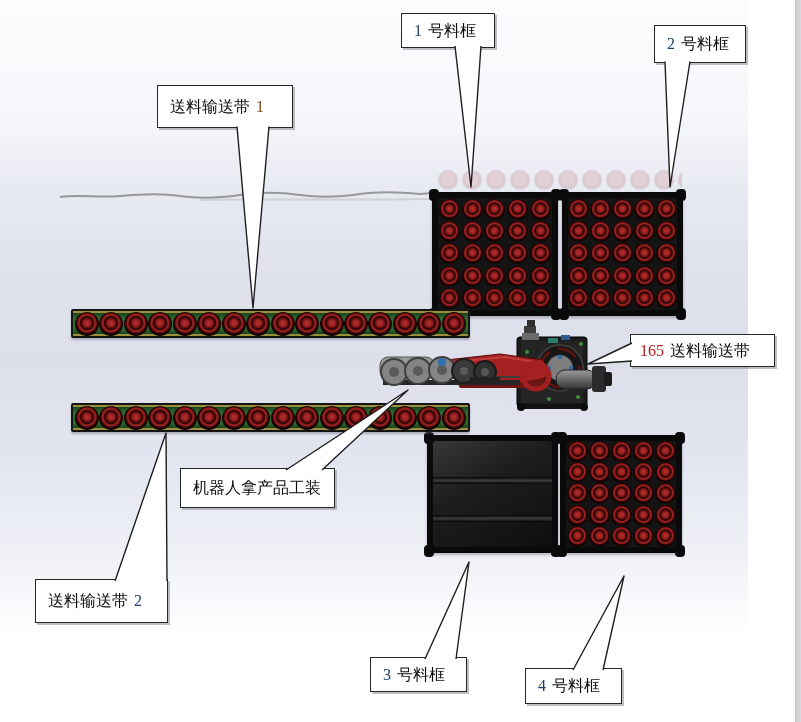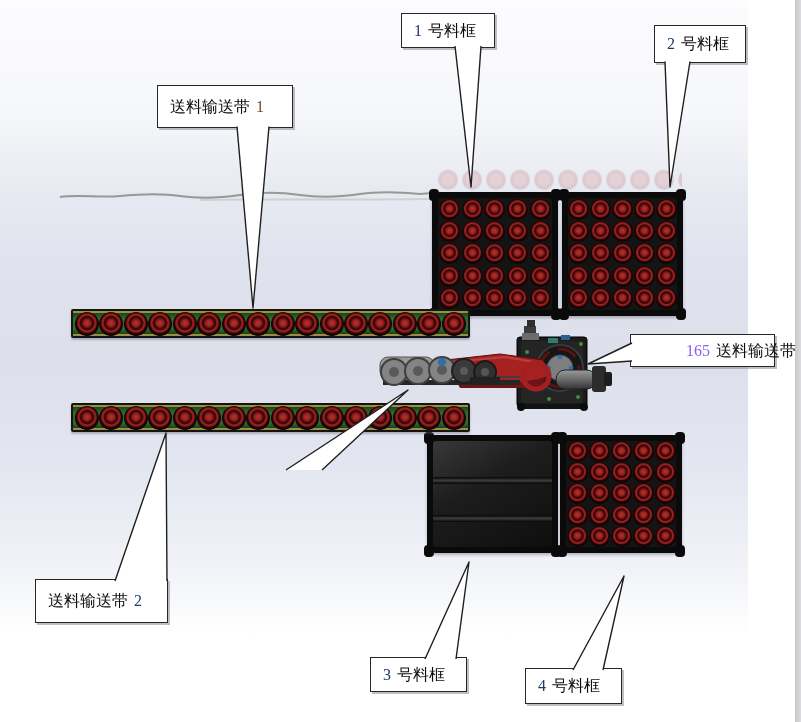--- a/index.html
+++ b/index.html
@@ -323,24 +323,27 @@
     <span class="num" style="color: rgb(29, 58, 107);">2</span>
     <span class="cn">号料框</span>
   </div>
 
   <div class="callout" style="left:157px;top:85px;width:136px;height:43px;">
     <span class="cn">送料输送带</span>
     <span class="num" style="color: rgb(122, 69, 32);">1</span>
   </div>
 
   <div class="callout" style="left:630px;top:334px;width:145px;height:33px;padding-left:9px;">
-    <span class="num" style="color: #8b5cf6; margin-left: 46px;">165</span>
+    <span class="num" style="color: #b91c1c;">165</span>
     <span class="cn">送料输送带</span>
   </div>
 
+  <div class="callout" style="left:180px;top:468px;width:155px;height:40px;">
+    <span class="cn">机器人拿产品工装</span>
+  </div>
 
   <div class="callout" style="left:35px;top:579px;width:133px;height:44px;">
     <span class="cn">送料输送带</span>
     <span class="num" style="color: rgb(29, 58, 107);">2</span>
   </div>
 
   <div class="callout" style="left:370px;top:657px;width:97px;height:35px;">
     <span class="num" style="color: rgb(29, 58, 107);">3</span>
     <span class="cn">号料框</span>
   </div>

